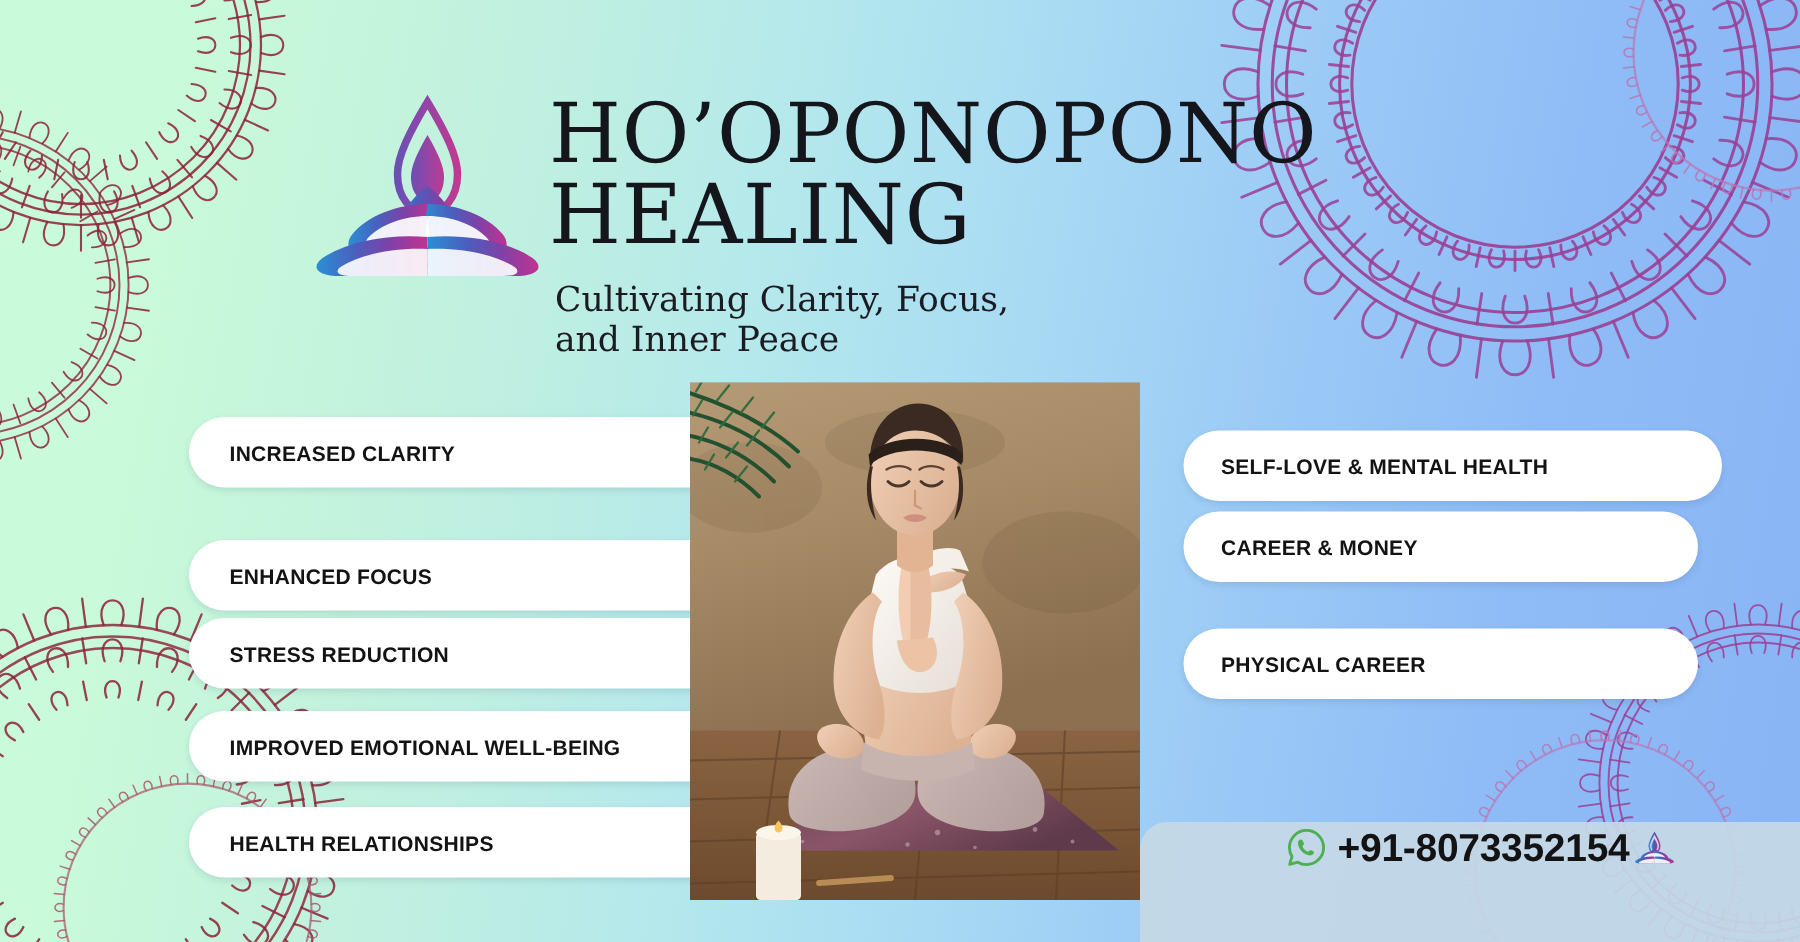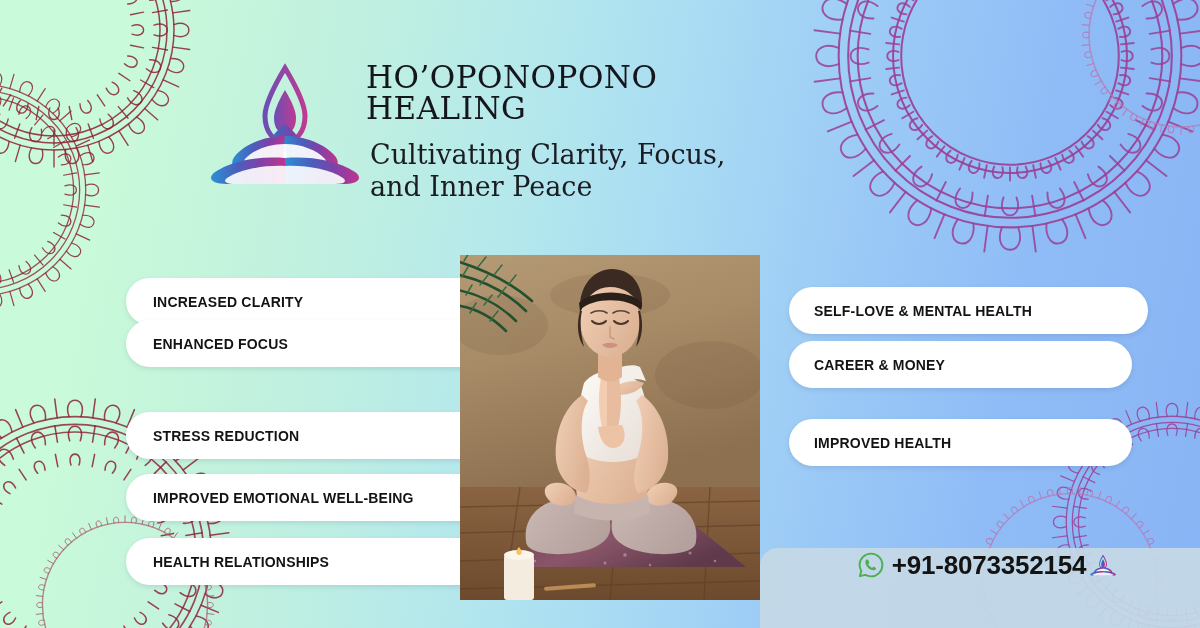--- a/index.html
+++ b/index.html
@@ -53,31 +53,31 @@
 
   
   #title-block {
     position: absolute;
     left: 366px;
     top: 62px;
     width: 430px;
   }
   #poster-title {
     font-family: "DejaVu Serif", "Liberation Serif", serif;
-    font-size: 31px;
+    font-size: 55px;
     line-height: 0.99;
     letter-spacing: 0.5px;
     color: #15161c;
     margin: 0;
     font-weight: 400;
     white-space: pre-line;
   }
   #poster-subtitle {
     font-family: "DejaVu Serif", "Liberation Serif", serif;
-    font-size: 27px;
+    font-size: 23px;
     line-height: 1.18;
     color: #1b1c22;
     margin: 16px 0 0 4px;
     font-weight: 400;
     white-space: pre-line;
   }
 
   
   .pill {
     position: absolute;
@@ -93,21 +93,21 @@
     font-weight: bold;
     font-size: 14px;
     letter-spacing: 0.2px;
     color: #131313;
     white-space: nowrap;
   }
   .pill-left  { left: 126px; padding: 0 26px 0 27px; }
   .pill-right { left: 789px; padding: 0 26px 0 25px; }
 
   #pill-left-0 { top: 278px; width: 311px; }
-  #pill-left-1 { top: 320px; width: 311px; }
+  #pill-left-1 { top: 360px; width: 311px; }
   #pill-left-2 { top: 412px; width: 311px; }
   #pill-left-3 { top: 474px; width: 358px; }
   #pill-left-4 { top: 538px; width: 311px; }
 
   #pill-right-0 { top: 269px; width: 308px; margin-top: 18px; }
   #pill-right-1 { top: 341px; width: 292px; }
   #pill-right-2 { top: 419px; width: 292px; }
 
   
   #photo-frame {
@@ -1187,21 +1187,21 @@
     </svg>
   </div>
 
   <div class="pill pill-right" id="pill-right-0">
     <span class="pill-label">SELF-LOVE &amp; MENTAL HEALTH</span>
   </div>
   <div class="pill pill-right" id="pill-right-1">
     <span class="pill-label">CAREER &amp; MONEY</span>
   </div>
   <div class="pill pill-right" id="pill-right-2">
-    <span class="pill-label">IMPROVED HEALTH</span>
+    <span class="pill-label">PHYSICAL CAREER</span>
   </div>
 
   <div id="contact-panel">
 
     <div class="contact-row">
       <span class="contact-icon">
         <svg width="28" height="28" viewBox="0 0 28 28">
           <path d="M14 2.6 C 7.7 2.6, 2.6 7.7, 2.6 14 C 2.6 16.2, 3.2 18.2, 4.3 20 L 2.8 25.2 L 8.2 23.8
                    C 9.9 24.8, 11.9 25.4, 14 25.4 C 20.3 25.4, 25.4 20.3, 25.4 14 C 25.4 7.7, 20.3 2.6, 14 2.6 Z" fill="none" stroke="#4caf50" stroke-width="1.9" stroke-linejoin="round"></path>
           <path d="M10.2 8.6 C 9.4 8.6, 8.6 9.3, 8.4 10.2 C 8.0 12.2, 9.0 14.6, 10.8 16.5

